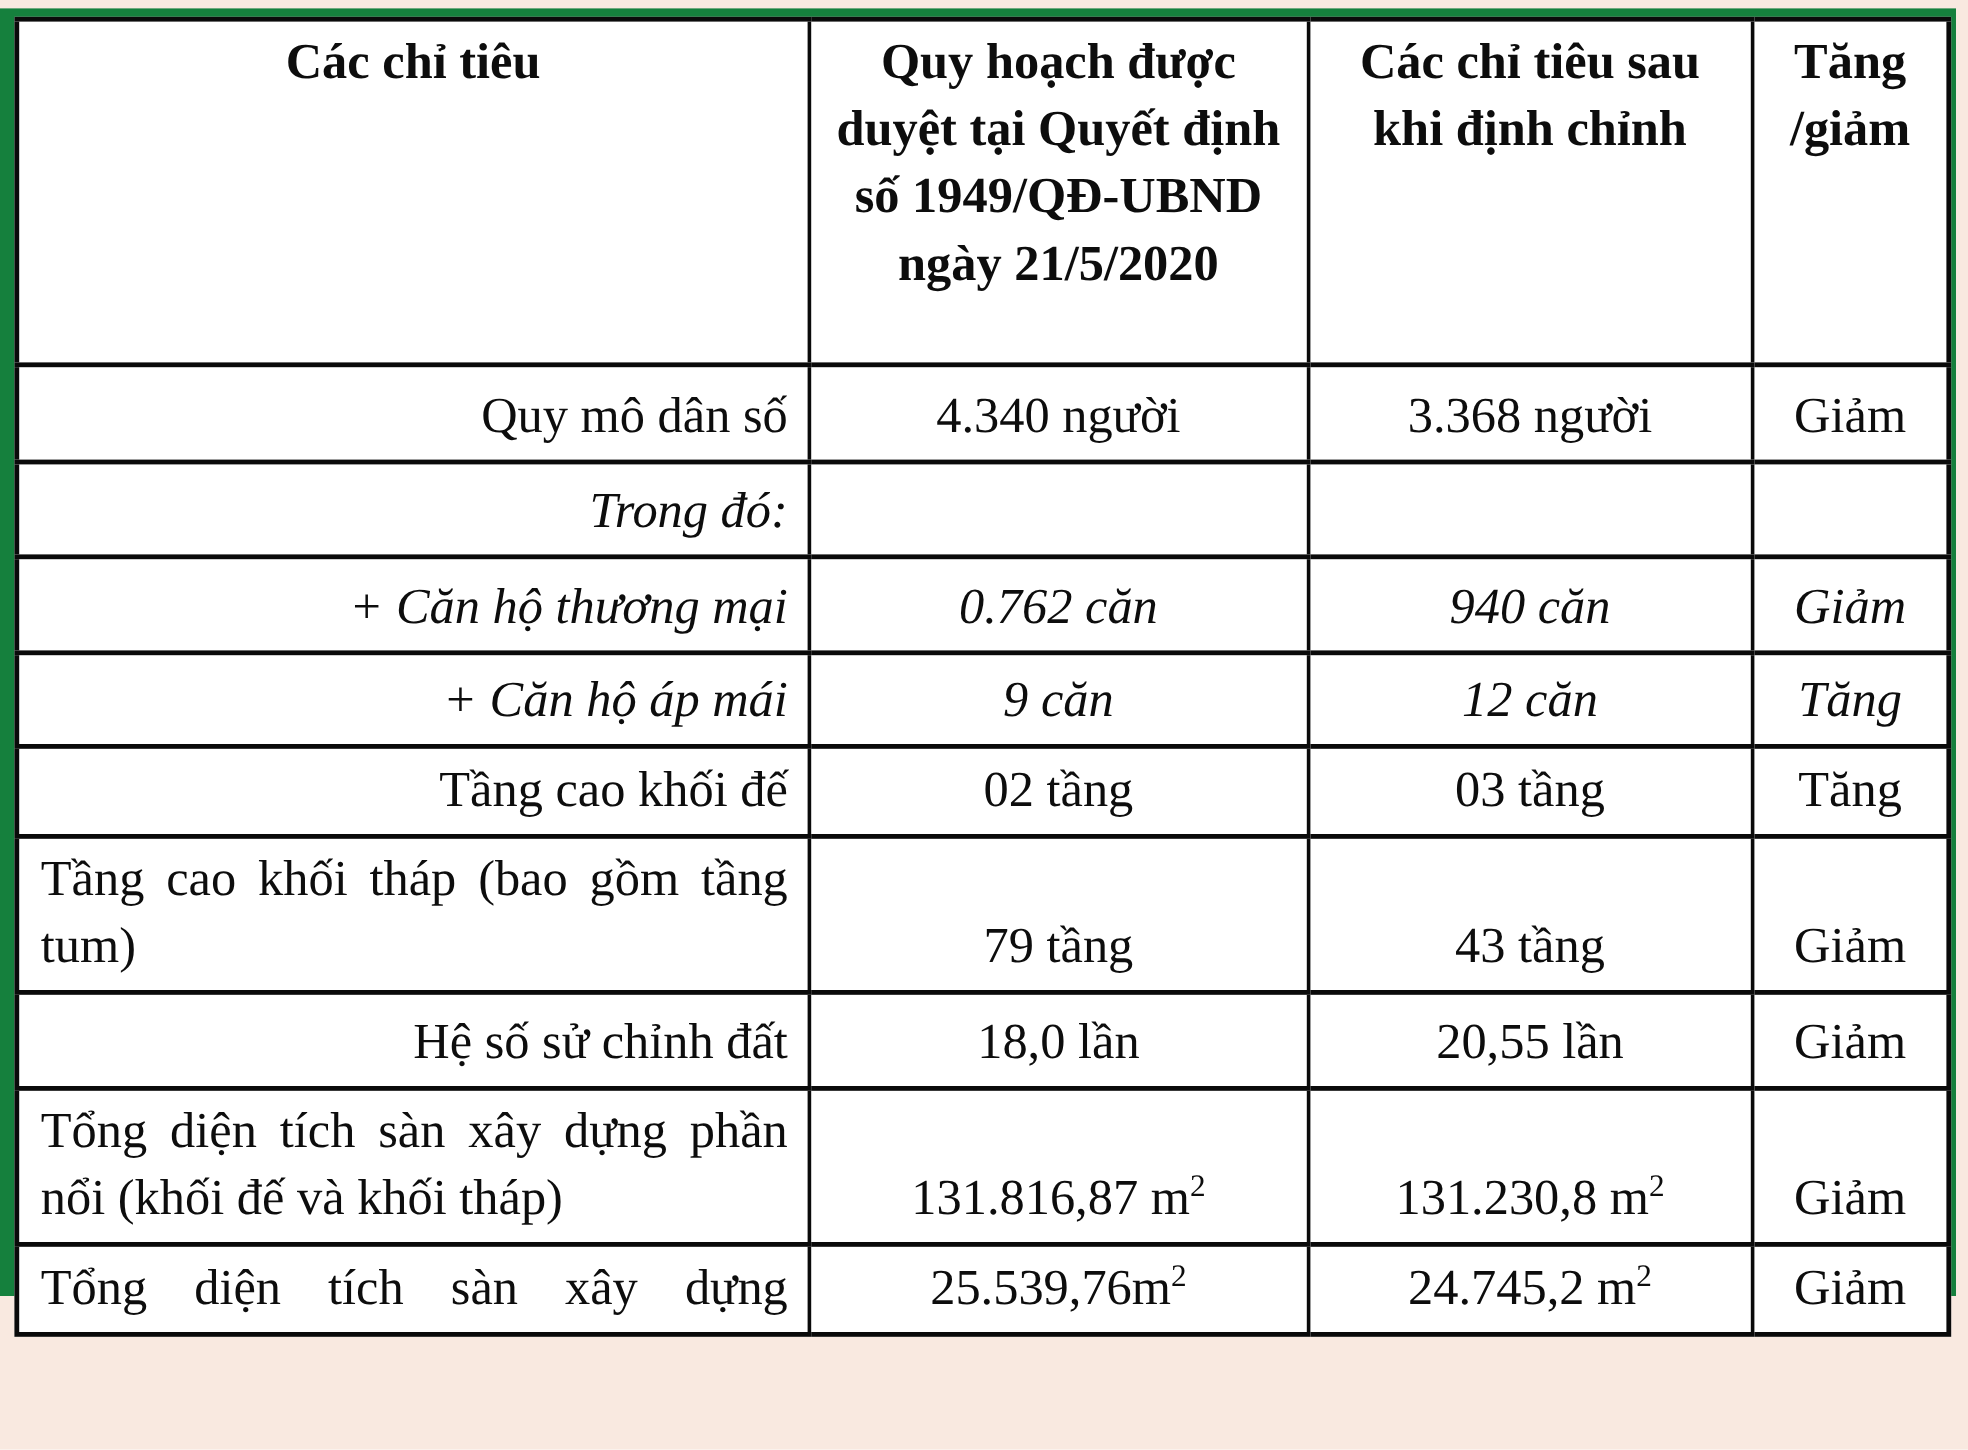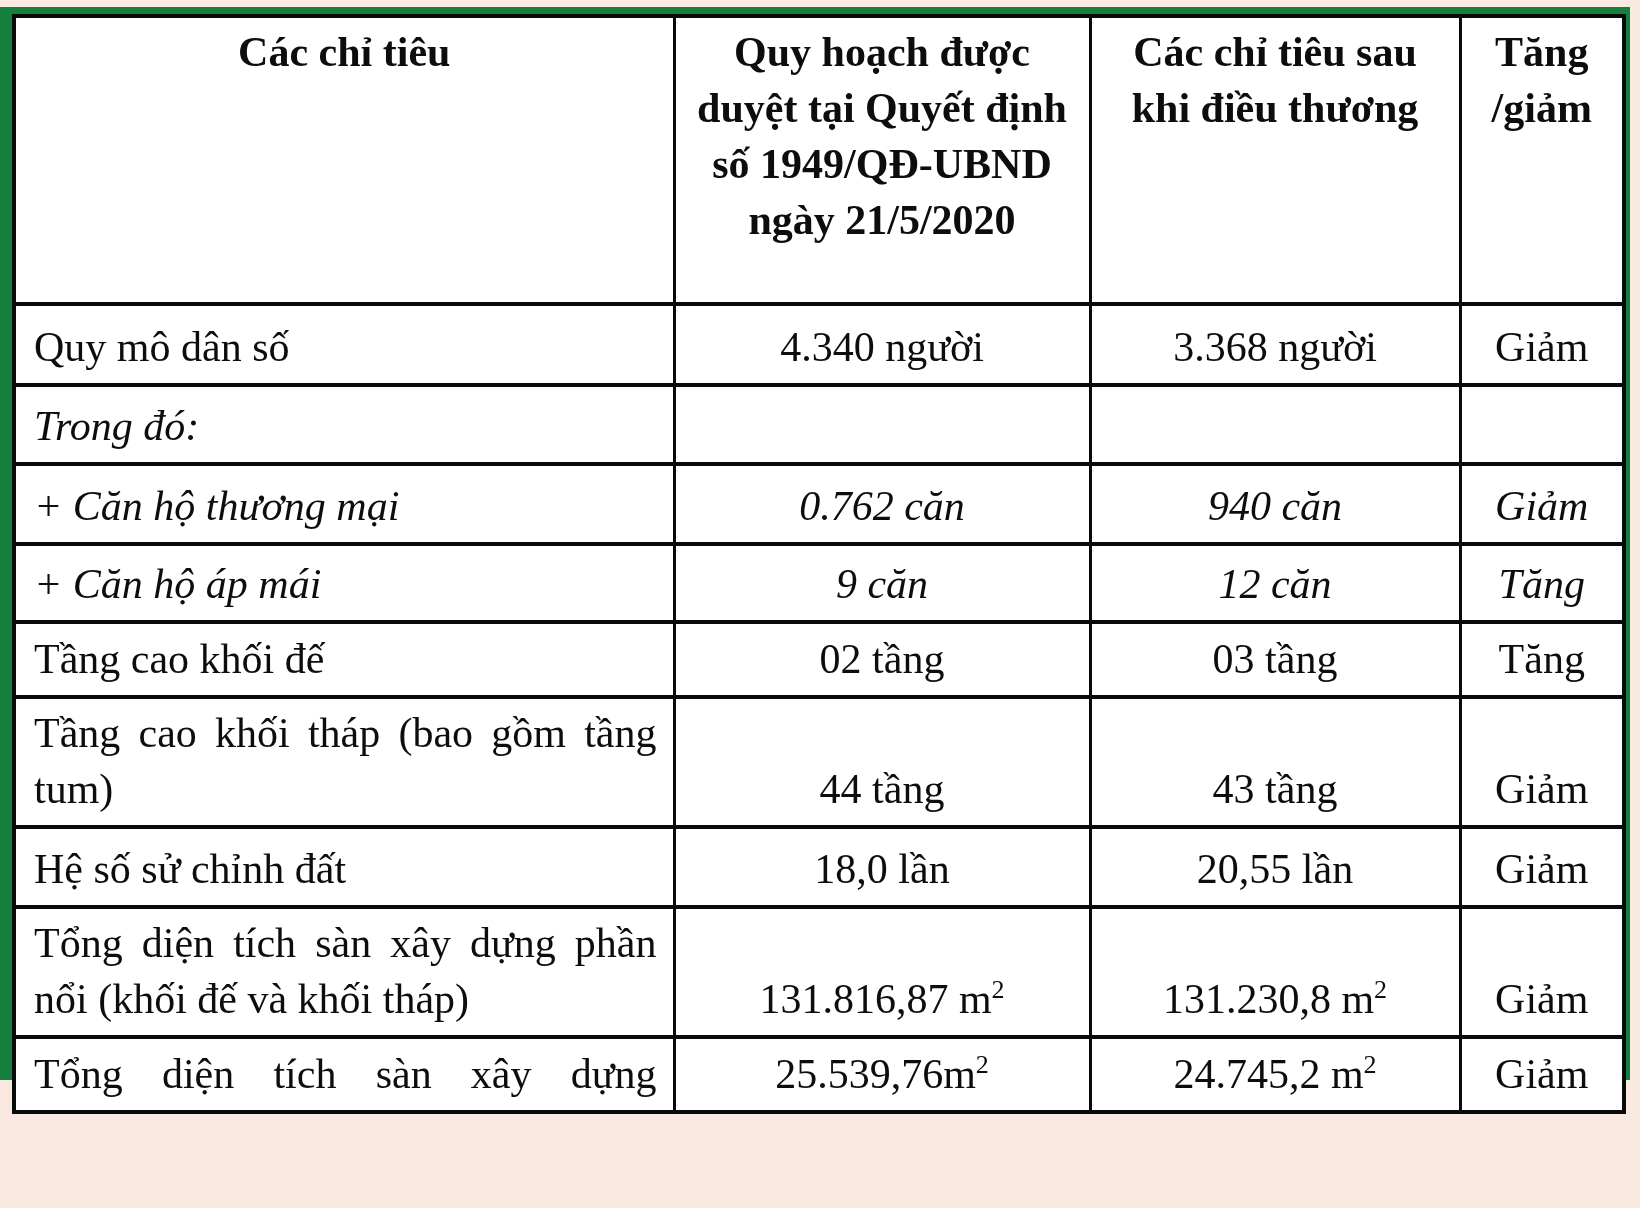--- a/index.html
+++ b/index.html
@@ -48,21 +48,21 @@
     vertical-align: top;
     font-weight: bold;
     text-align: center;
     padding-top: 6px;
   }
   td {
     vertical-align: bottom;
     padding-bottom: 8px;
   }
   td.label {
-    text-align: left;
+    text-align: right;
     padding-left: 18px;
     padding-right: 16px;
   }
   td.center { text-align: center; }
   tr.italic td { font-style: italic; }
   td.justify { text-align: justify; }
   td.justify-last {
     text-align: justify;
     text-align-last: justify;
   }
@@ -88,21 +88,21 @@
     <colgroup>
       <col class="c1">
         <col class="c2">
         <col class="c3">
         <col class="c4">
     </colgroup>
     <tbody>
       <tr class="hdr">
         <th>Các chỉ tiêu</th>
         <th>Quy hoạch được duyệt tại Quyết định số 1949/QĐ-UBND ngày 21/5/2020</th>
-        <th>Các chỉ tiêu sau khi điều thương</th>
+        <th>Các chỉ tiêu sau khi định chỉnh</th>
         <th>Tăng /giảm</th>
       </tr>
 
       <tr class="r81">
         <td class="label">Quy mô dân số</td>
         <td class="center">4.340 người</td>
         <td class="center">3.368 người</td>
         <td class="center">Giảm</td>
       </tr>
 
@@ -130,21 +130,21 @@
 
       <tr class="r75">
         <td class="label">Tầng cao khối đế</td>
         <td class="center">02 tầng</td>
         <td class="center">03 tầng</td>
         <td class="center">Tăng</td>
       </tr>
 
       <tr class="r130">
         <td class="label justify">Tầng cao khối tháp (bao gồm tầng tum)</td>
-        <td class="center">44 tầng</td>
+        <td class="center">79 tầng</td>
         <td class="center">43 tầng</td>
         <td class="center">Giảm</td>
       </tr>
 
       <tr class="r80">
         <td class="label">Hệ số sử chỉnh đất</td>
         <td class="center">18,0 lần</td>
         <td class="center">20,55 lần</td>
         <td class="center">Giảm</td>
       </tr>

